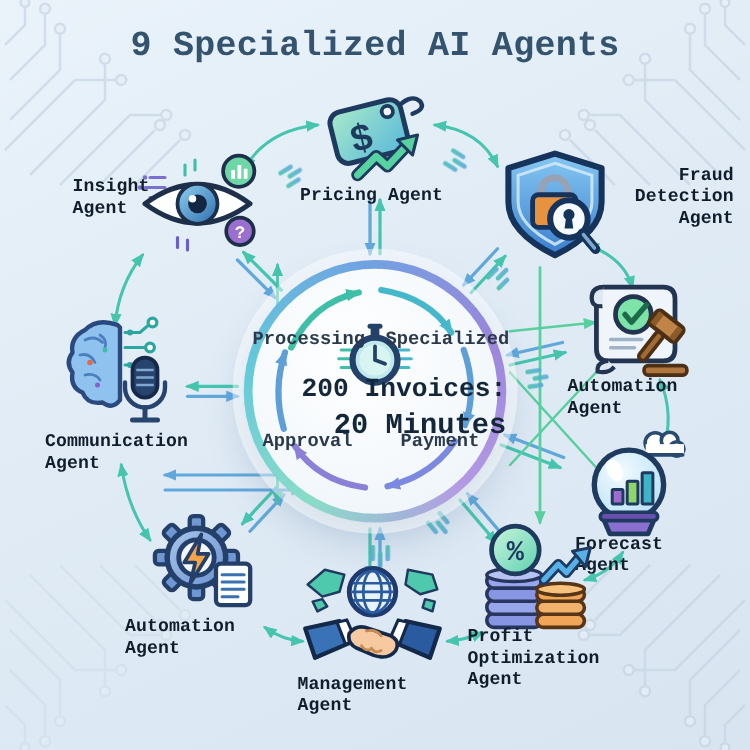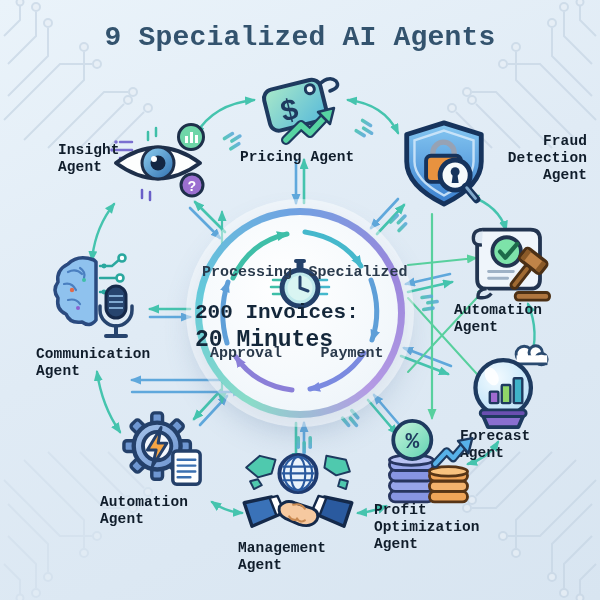--- a/index.html
+++ b/index.html
@@ -13,21 +13,21 @@
   .label{position:absolute;font-size:14.5px;font-weight:700;color:#101d2b;
     text-align:left;line-height:17px;letter-spacing:.1px;}
   .label.left-align{text-align:right;}
   .hub{position:absolute;left:195px;top:208px;width:210px;height:210px;border-radius:50%;
     background:conic-gradient(from 210deg,#8adcc8,#64c9da,#6fa3e2,#9a86dc,#b49ae4,#8adcc8);
     box-shadow:0 0 0 9px rgba(255,255,255,.45),0 14px 30px rgba(96,126,166,.3);}
   .hub-inner{position:absolute;left:7px;top:7px;width:196px;height:196px;border-radius:50%;
     background:radial-gradient(circle at 42% 36%,#ffffff 0%,#f5f9fc 55%,#eaf2f8 100%);}
   .phase{position:absolute;font-size:15px;font-weight:600;color:#2a3a4c;
     transform:translate(-50%,-50%);white-space:nowrap;text-align:center;}
-  .invoice{position:absolute;left:0;right:0;top:92px;text-align:left;color:#14273a;font-weight:700;}
+  .invoice{position:absolute;left:0;right:0;top:92px;text-align:right;color:#14273a;font-weight:700;}
   .invoice .l1{font-size:21px;line-height:26px;}
   .invoice .l2{font-size:23px;line-height:28px;}
   svg{display:block;overflow:visible;}
 </style>
 </head>
 <body>
 
 <div class="stage">
 
   <svg class="layer" width="600" height="600">

